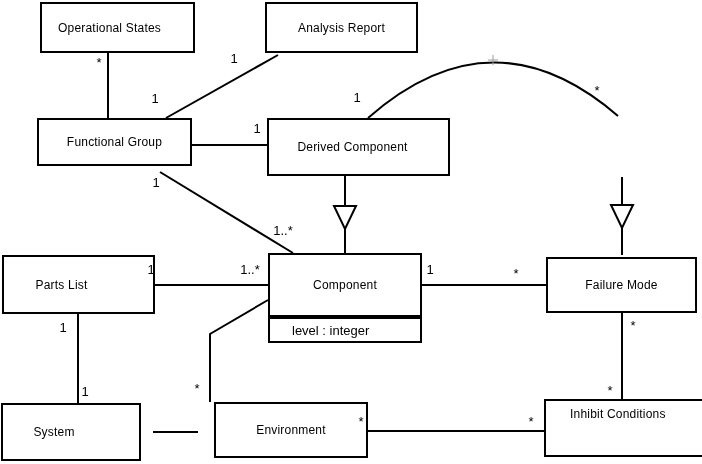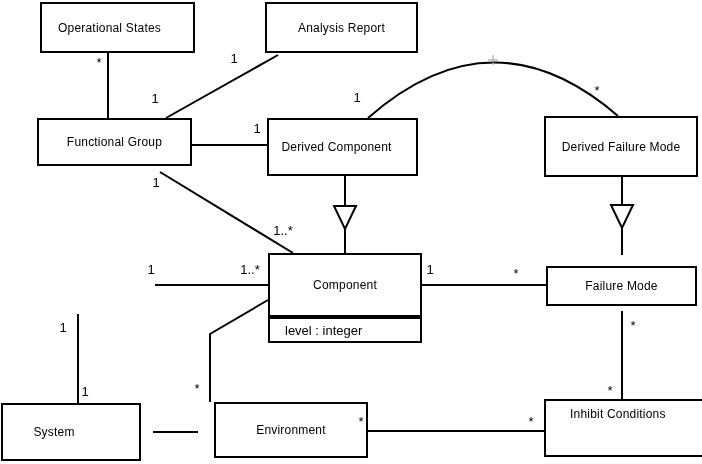--- a/index.html
+++ b/index.html
@@ -12,21 +12,21 @@
     position:absolute;box-sizing:border-box;border:2px solid #000;background:#ffffff;
     display:flex;flex-direction:column;
   }
   .cname{
     flex:1;display:flex;align-items:center;justify-content:center;
     font-size:12px;letter-spacing:.2px;white-space:nowrap;
   }
   .comp .cname{border-bottom:2px solid #000;}
   .attr{
     box-sizing:border-box;height:24px;border-top:2px solid #000;
-    display:flex;align-items:center;padding-left:15px;font-size:13px;white-space:nowrap;
+    display:flex;align-items:center;padding-left:22px;font-size:13px;white-space:nowrap;
   }
   .cname-topleft{
     align-items:flex-start;justify-content:flex-start;text-align:left;
     white-space:normal;padding:3px 46px 0 24px;line-height:20px;
   }
   .mult{
     position:absolute;font-size:13px;line-height:13px;white-space:nowrap;
     transform:translate(-50%,-50%);color:#000;
   }
 </style>
@@ -73,35 +73,35 @@
   </div>
 
   <div class="cls" style="left:265px;top:2px;width:153px;height:51px">
     <div class="cname">Analysis Report</div>
   </div>
 
   <div class="cls" style="left:37px;top:118px;width:155px;height:48px">
     <div class="cname">Functional Group</div>
   </div>
 
-  <div class="cls" style="left:267px;top:118px;width:151px;height:58px">
+  <div class="cls" style="left:267px;top:118px;width:183px;height:58px">
     <div class="cname" style="transform:translateX(-6px)">Derived Component</div>
   </div>
 
-  <div class="cls" style="left:544px;top:116px;width:154px;height:61px">
-    <div class="cname">Derived Failure Mode</div>
+
+  <div class="cls" style="left:2px;top:255px;width:153px;height:59px">
+    <div class="cname" style="transform:translateX(-17px)">Parts List</div>
   </div>
-
 
   <div class="cls comp" style="left:268px;top:253px;width:154px;height:90px">
     <div class="cname">Component</div>
     <div class="attr">level : integer</div>
   </div>
 
-  <div class="cls" style="left:546px;top:266px;width:151px;height:40px">
+  <div class="cls" style="left:546px;top:257px;width:151px;height:56px">
     <div class="cname">Failure Mode</div>
   </div>
 
   <div class="cls" style="left:1px;top:403px;width:140px;height:58px">
     <div class="cname" style="transform:translateX(-17px)">System</div>
   </div>
 
   <div class="cls" style="left:214px;top:402px;width:154px;height:56px">
     <div class="cname">Environment</div>
   </div>

